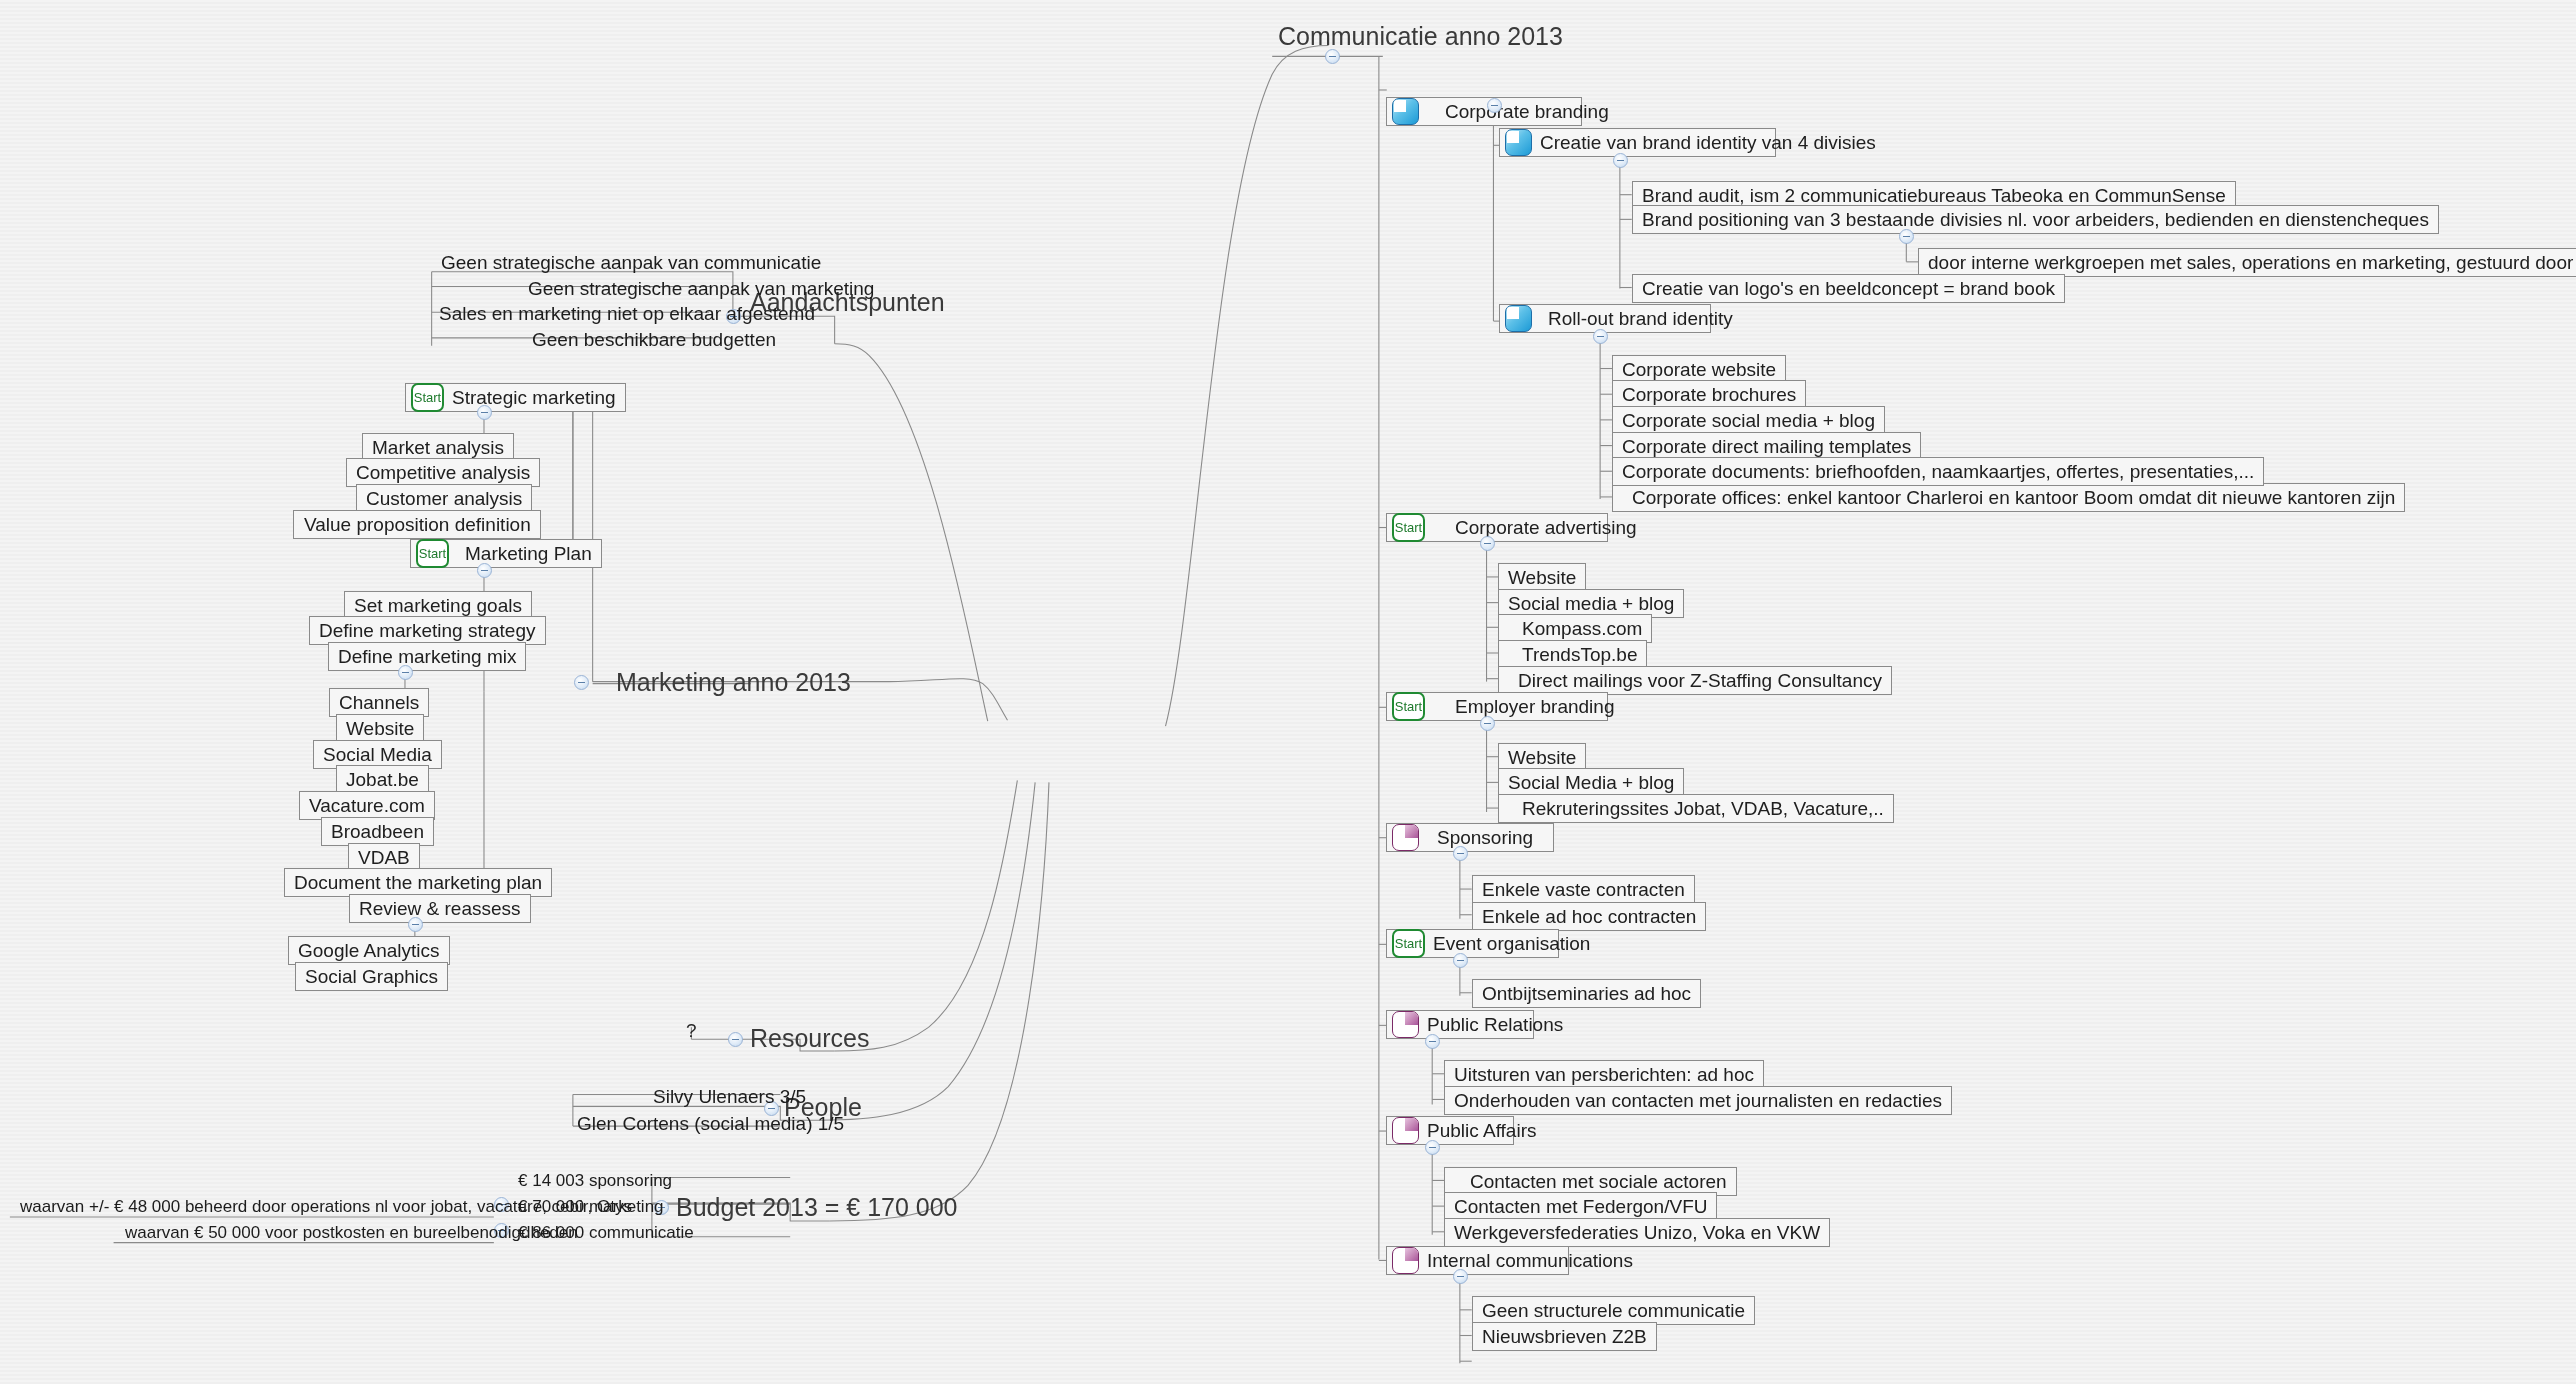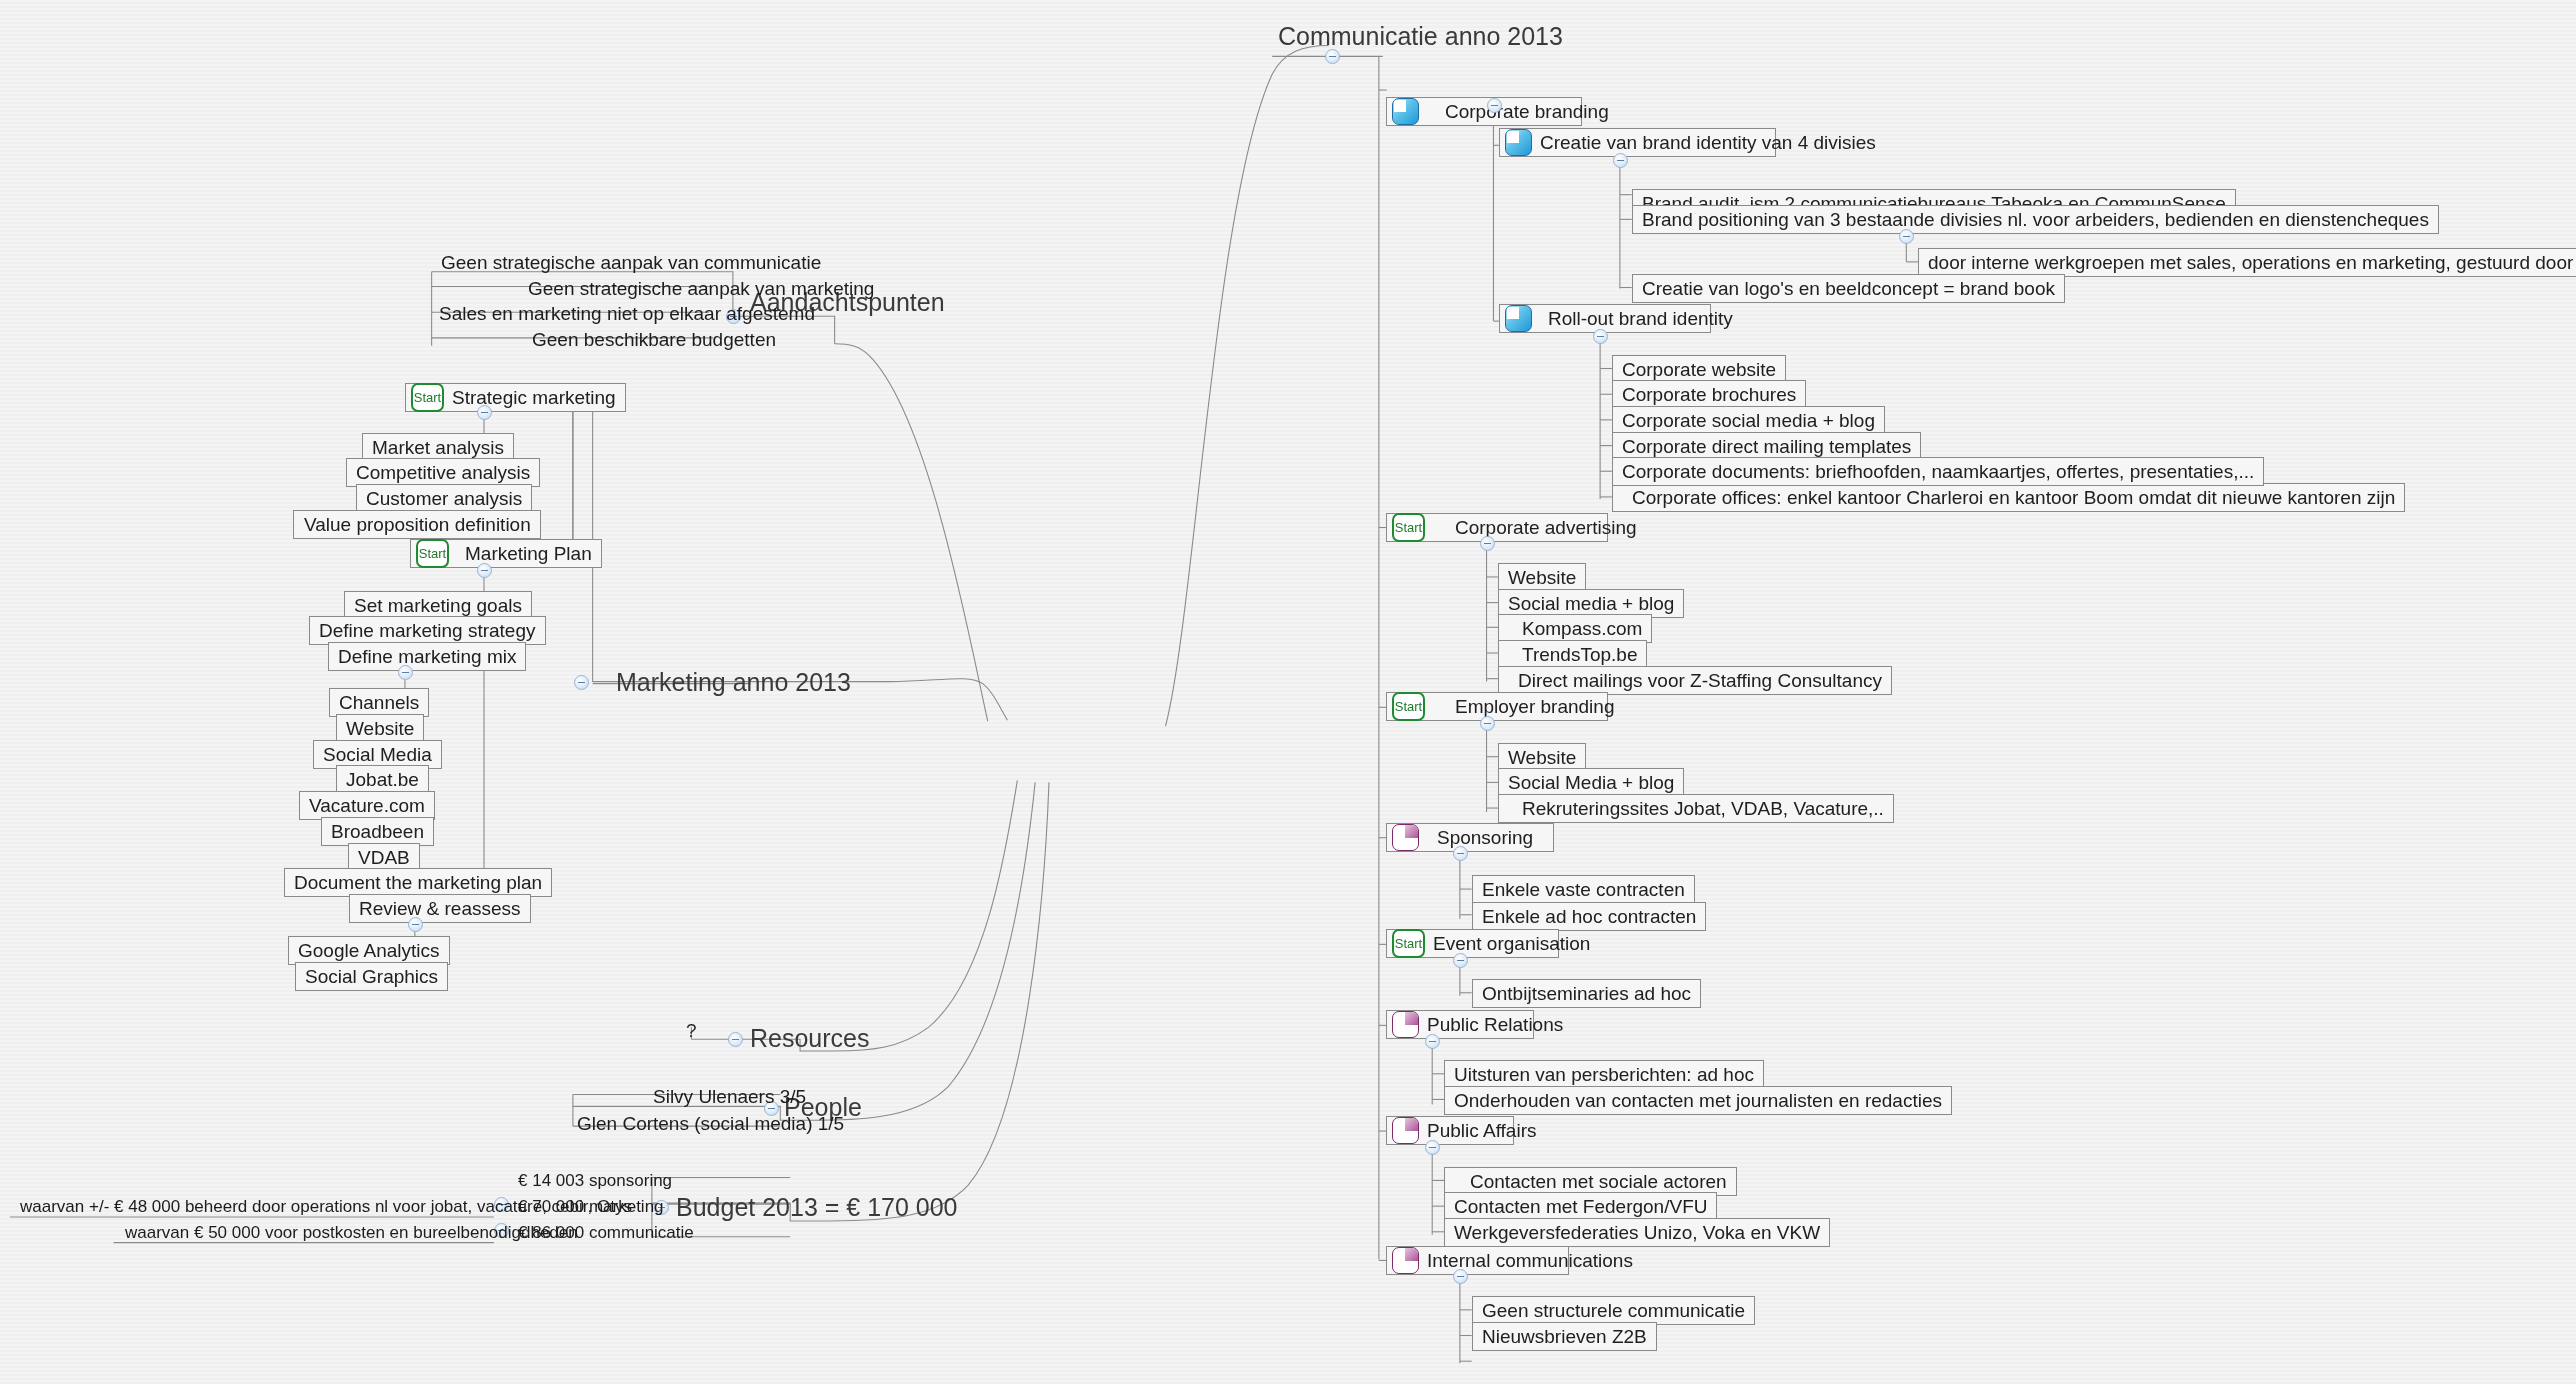--- a/index.html
+++ b/index.html
@@ -452,21 +452,21 @@
     <span style="padding-left:18px;">Corporate branding</span>
   </div>
   <div class="toggle" style="left:1487px; top:98px;"></div>
 
   <div class="node boxed withicon" style="left:1499px; top:128px; width:277px;">
     <span class="icon icon-blue"></span>
     <span>Creatie van brand identity van 4 divisies</span>
   </div>
   <div class="toggle" style="left:1613px; top:153px;"></div>
 
-  <div class="node boxed" style="left:1632px; top:181px;margin-top:8px;">
+  <div class="node boxed" style="left:1632px; top:181px;">
     <span>Brand audit, ism 2 communicatiebureaus Tabeoka en CommunSense</span>
   </div>
   <div class="node boxed" style="left:1632px; top:205px;">
     <span>Brand positioning van 3 bestaande divisies nl. voor arbeiders, bedienden en dienstencheques</span>
   </div>
   <div class="toggle" style="left:1899px; top:229px;"></div>
   <div class="node boxed" style="left:1918px; top:248px;">
     <span>door interne werkgroepen met sales, operations en marketing, gestuurd door communicatiebureau Tabeoka</span>
   </div>
   <div class="node boxed" style="left:1632px; top:274px;">

